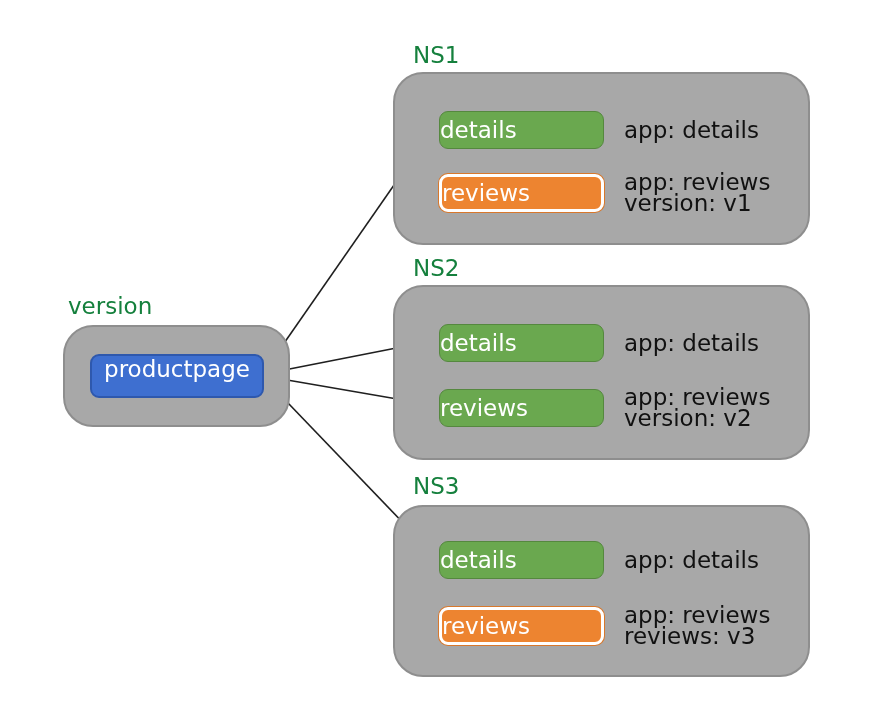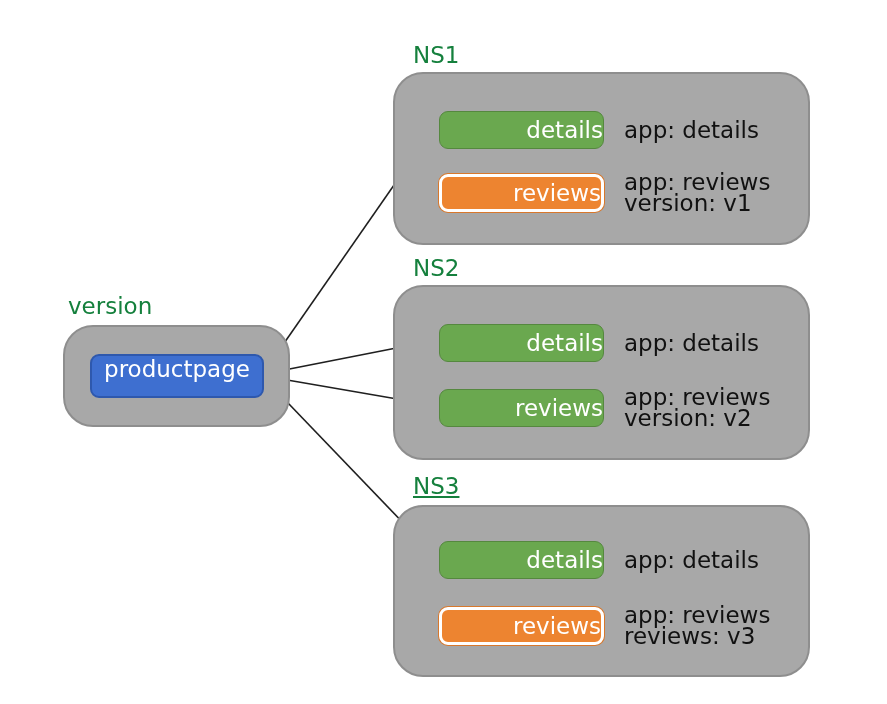--- a/index.html
+++ b/index.html
@@ -38,21 +38,21 @@
     height: 38px;
     display: flex;
     align-items: center;
   }
   .svc {
     width: 165px; height: 38px;
     box-sizing: border-box;
     border-radius: 9px;
     display: flex;
     align-items: center;
-    justify-content: flex-end;
+    justify-content: flex-start;
     font-size: 23px;
     color: #ffffff;
     flex: none;
   }
   .svc-green  { background: #6aa84f; border: 1.5px solid #55883f; }
   .svc-orange { background: #ed8430; border: 3px solid #ffffff; box-shadow: 0 0 0 1px #d8782c; }
   .svc-blue   {
     position: absolute;
     left: 25px; top: 27px;
     width: 174px; height: 44px;
@@ -132,21 +132,21 @@
       <div class="svc svc-green">
         <span>reviews</span>
       </div>
       <div class="ann">
         <span>app: reviews</span>
         <span>version: v2</span>
       </div>
     </div>
   </div>
 
-  <div class="ns-label" style="left:413px; top:473px;text-decoration:underline;">NS3</div>
+  <div class="ns-label" style="left:413px; top:473px;">NS3</div>
   <div class="ns-box" style="top:505px; height:172px;">
     <div class="svc-row" style="top:34px;">
       <div class="svc svc-green">
         <span>details</span>
       </div>
       <div class="ann">
         <span>app: details</span>
       </div>
     </div>
     <div class="svc-row" style="top:100px;">

